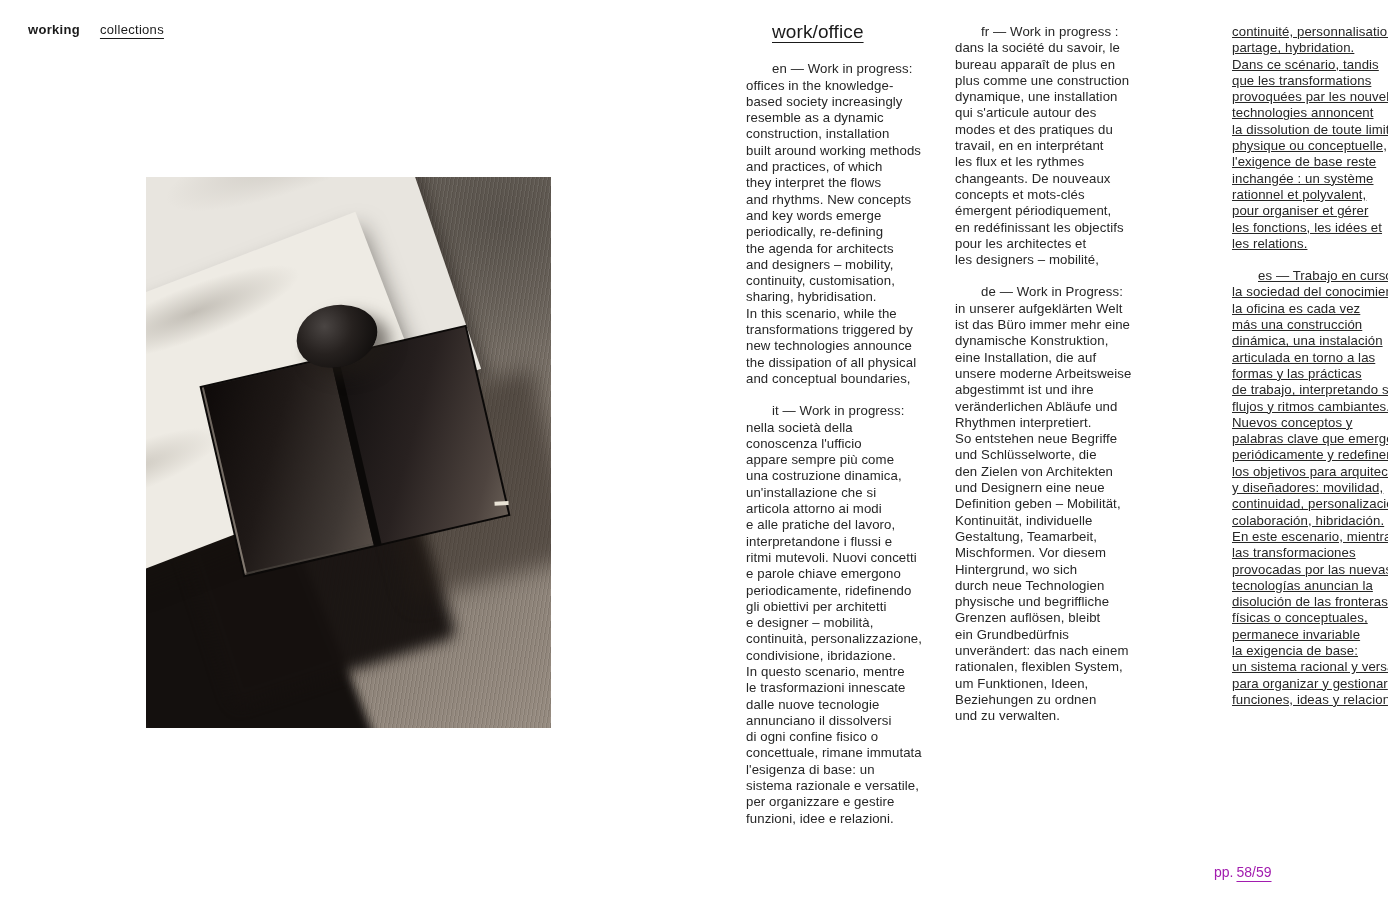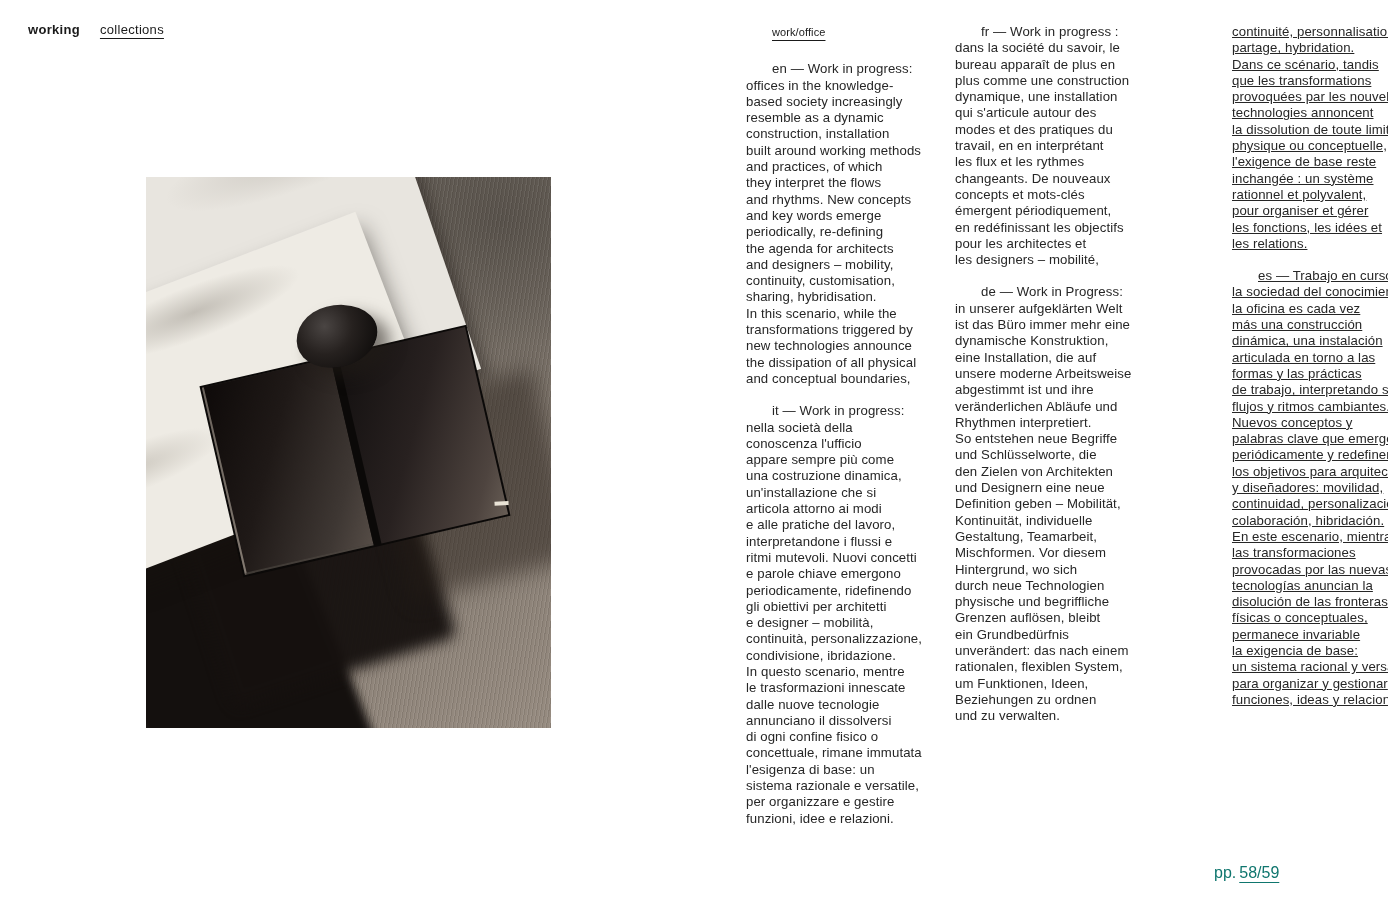--- a/index.html
+++ b/index.html
@@ -36,28 +36,28 @@
     background:radial-gradient(circle at 38% 30%, #4a4543 0%, #26211f 42%, #0b0908 92%);
     box-shadow:10px 12px 16px rgba(35,30,24,.55);}
   .notebooks{left:72px;top:176px;width:270px;height:192px;transform:rotate(-13deg);display:flex;gap:8px;background:#0b0908;padding:2px;}
   .notebook{position:relative;flex:1;}
   .notebook.nb-left{background:linear-gradient(118deg,#0e0a09 0%,#1f1917 40%,#3e3733 80%,#554c46 100%);
     border-left:2px solid rgba(186,177,165,.45);border-bottom:2px solid rgba(150,142,131,.35);}
   .notebook.nb-right{background:linear-gradient(118deg,#131010 0%,#282120 45%,#4e443f 85%,#675d55 100%);}
   .page-edge{right:-3px;bottom:10px;width:14px;height:4px;background:#e9e3d6;transform:rotate(10deg);}
   
   .col{position:absolute;top:24px;width:206px;font-size:13.2px;line-height:16.3px;letter-spacing:.1px;}
-  .col h2{font-size:11px;font-weight:400;margin:0 0 21px;padding-left:26px;color:#1a1a1a;}
+  .col h2{font-size:19px;font-weight:400;margin:0 0 21px;padding-left:26px;color:#1a1a1a;}
   .col h2 span{text-decoration:underline;text-underline-offset:4px;text-decoration-thickness:1px;}
   .col p{white-space:pre;margin:0 0 16px;}
   .col p:last-child{margin-bottom:0;}
   .col p.indent{text-indent:26px;}
   .col-1{left:746px;} .col-2{left:955px;} .col-3{left:1232px;text-decoration:underline;}
   
-  .page-label{position:absolute;left:1214px;top:864px;font-size:16px;color:#0f766e;text-align:center;}
+  .page-label{position:absolute;left:1214px;top:864px;font-size:14px;color:#a21caf;text-align:center;}
   .page-label .num{text-decoration:underline;text-underline-offset:4px;text-decoration-thickness:1px;margin-left:3px;}
 </style>
 </head>
 <body>
 
 <header class="logo">
   <span class="brand">working</span><span class="section">collections</span>
 </header>
 
 <figure class="photo" role="img" aria-label="two dark notebooks and a black pebble paperweight resting on white sheets over a grey textured wood table, strong cast shadows">

